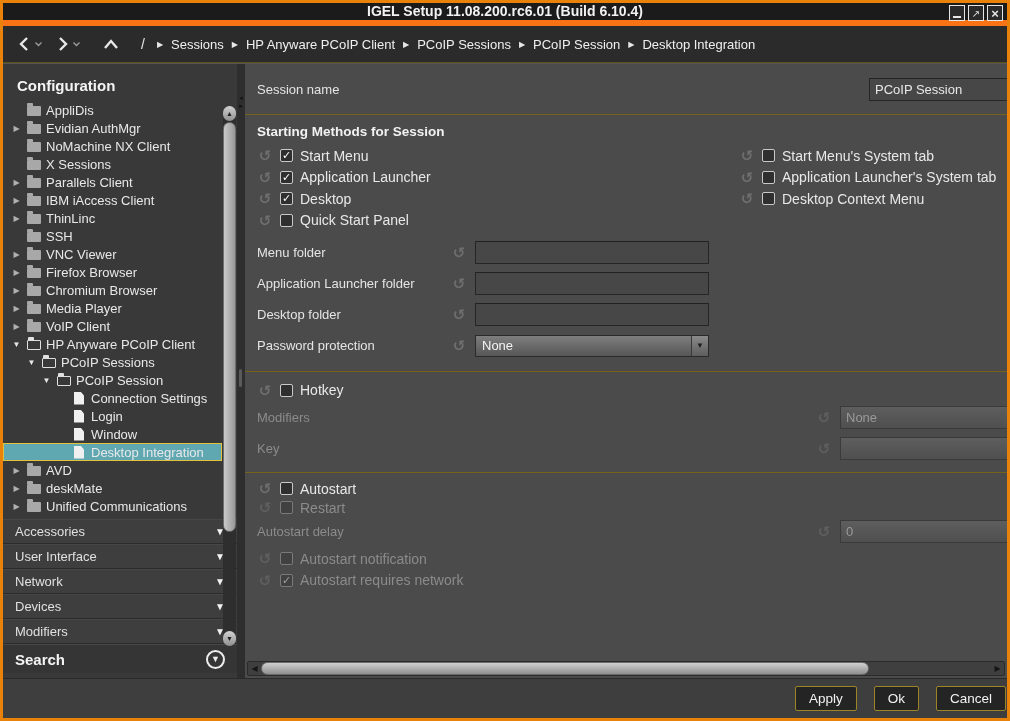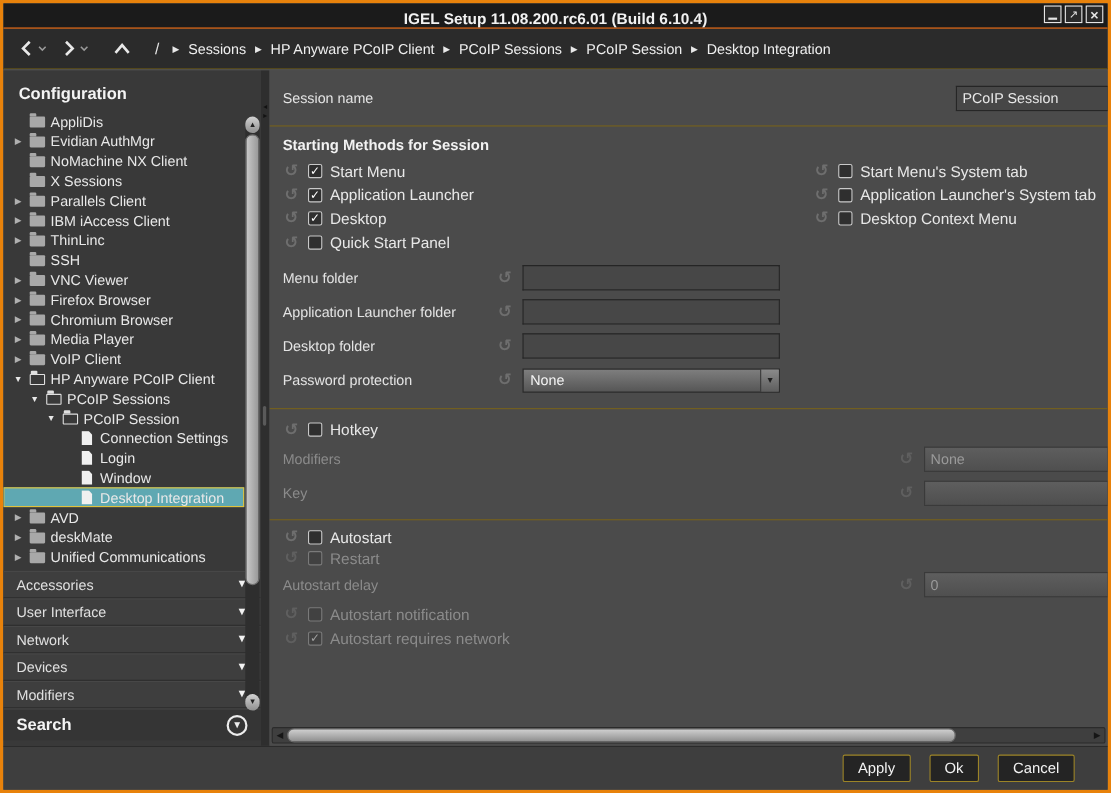--- a/index.html
+++ b/index.html
@@ -3,22 +3,22 @@
 <meta charset="utf-8">
 <style>
   * { margin:0; padding:0; box-sizing:border-box; }
   html,body { width:1010px; height:721px; font-family:"Liberation Sans","DejaVu Sans",sans-serif; }
   .window {
     width:1010px; height:721px; background:#4b4b4b;
     border:3px solid #E8820B; display:flex; flex-direction:column; overflow:hidden;
   }
   
   .titlebar {
-    height:23px; background:#1b1b1b; color:#f2f2f2; display:flex; align-items:flex-end;
-    border-bottom:1px solid #f97316; position:relative; flex:none;
+    height:23px; background:#1b1b1b; color:#f2f2f2; display:flex; align-items:flex-start;
+    border-bottom:6px solid #f97316; position:relative; flex:none;
   }
   .title-text { flex:1; text-align:center; font-weight:bold; font-size:14px; }
   .win-btns { position:absolute; right:4px; top:2px; display:flex; gap:3px; }
   .win-btn {
     width:16px; height:16px; border:1px solid #e6e6e6; color:#e6e6e6; background:#2a2a2a;
     display:flex; align-items:center; justify-content:center; font-size:10px; cursor:default;
   }
   .min-bar { width:8px; height:2px; background:#e6e6e6; margin-top:8px; }
   .win-btn.close { font-size:13px; font-weight:bold; }
   
@@ -104,21 +104,21 @@
   .as-delay-row { display:flex; align-items:center; height:29px; }
   .grow { flex:1; }
   
   .h-scroll { position:absolute; bottom:2px; left:2px; right:2px; height:15px; background:#3f3f3f;
     border:1px solid #2b2b2b; border-radius:2px; display:flex; align-items:center; }
   .h-btn { width:13px; text-align:center; font-size:8px; color:#161616; flex:none; cursor:default; }
   .h-thumb { width:608px; height:13px; background:linear-gradient(#d0d0d0,#8f8f8f); border-radius:7px; border:1px solid #6b6b6b; flex:none; cursor:default; }
   .h-track-rest { flex:1; }
   
   .footer { height:40px; flex:none; background:#3e3e3e; border-top:1px solid #2a2a2a;
-    display:flex; align-items:center; justify-content:flex-end; gap:17px; padding-right:30px; }
+    display:flex; align-items:center; justify-content:flex-end; gap:17px; padding-right:1px; }
   .btn { background:#242424; border:1px solid #9C8427; color:#f2f2f2; font-size:13.5px;
     font-family:"Liberation Sans",sans-serif; padding:4px 13px; border-radius:2px; cursor:default; }
 </style>
 </head>
 <body>
 
 <div class="window">
 
   <div class="titlebar">
     <div class="title-text">IGEL Setup 11.08.200.rc6.01 (Build 6.10.4)</div>

